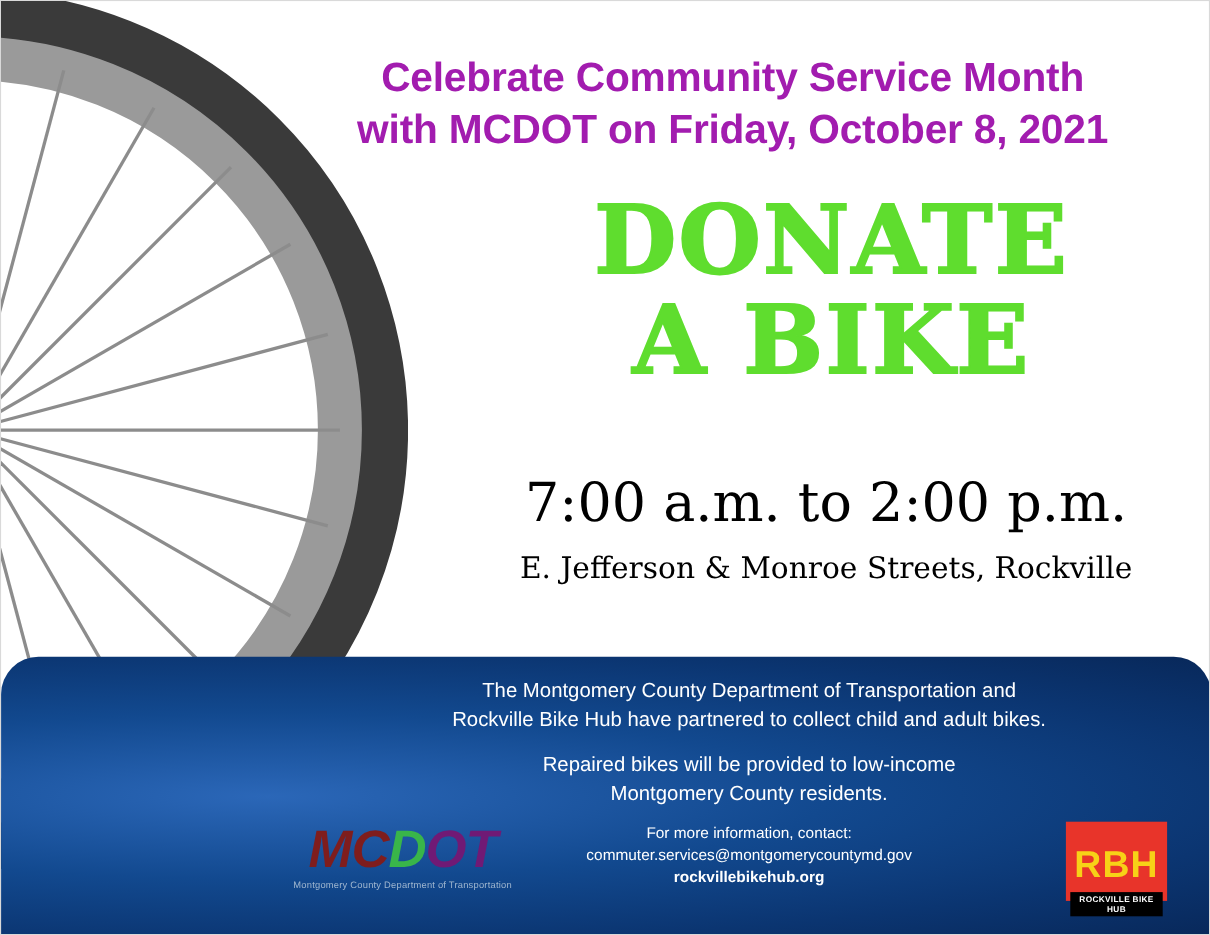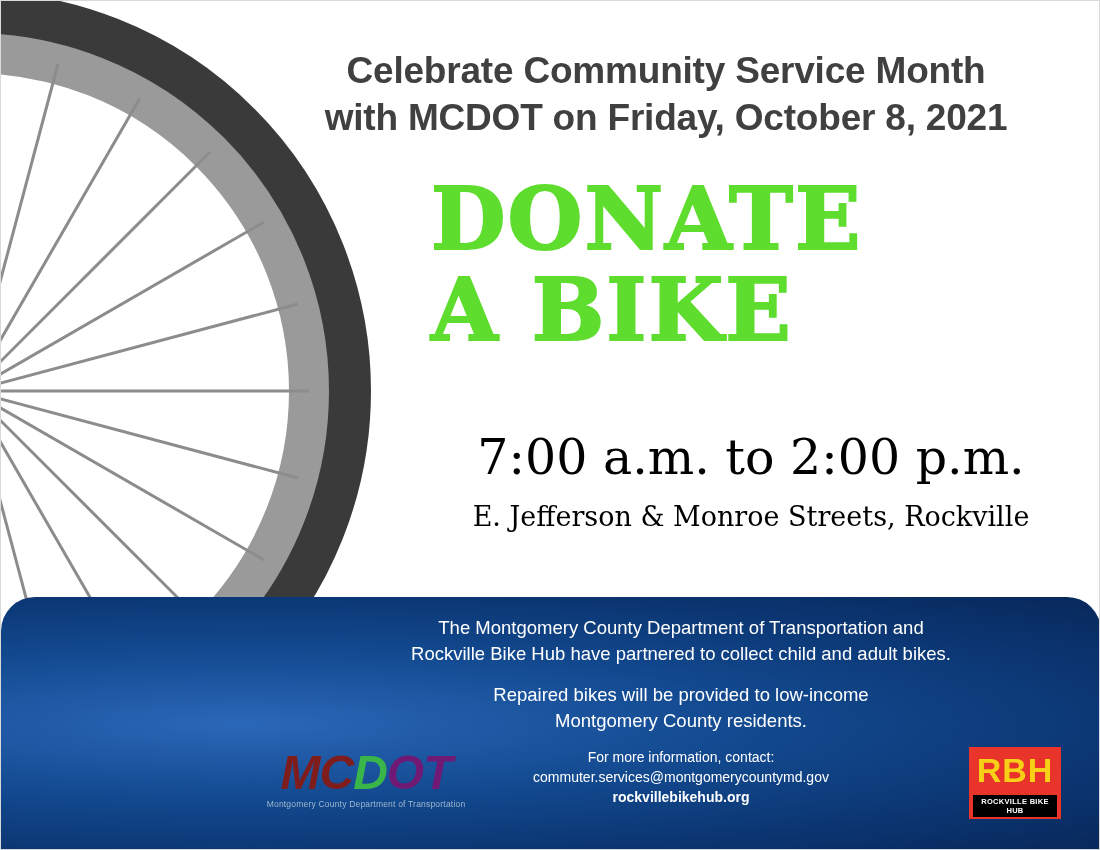--- a/index.html
+++ b/index.html
@@ -28,35 +28,35 @@
     pointer-events: none;
   }
 
   
   #headline {
     position: absolute;
     left: 250px;
     top: 46px;
     width: 830px;
     text-align: center;
-    color: #404040;
+    color: #a21caf;
     font-size: 37px;
     font-weight: bold;
     line-height: 1.28;
     letter-spacing: -0.2px;
   }
   #headline .line { display: block; white-space: nowrap; }
 
   
   #donate-block {
     position: absolute;
     left: 430px;
     top: 178px;
     width: 650px;
-    text-align: left;
+    text-align: center;
     font-family: "DejaVu Serif", serif;
     font-weight: bold;
     color: #5FDD2E;
     line-height: 0.92;
     -webkit-text-stroke: 2px #5FDD2E;
   }
   #donate-block .l1 {
     display: block;
     font-size: 86px;
     letter-spacing: 2px;
@@ -158,21 +158,21 @@
     background: #e8342a;
     text-align: center;
   }
   #rbh-logo .rbh-main {
     font-family: "Liberation Sans", sans-serif;
     font-size: 34px;
     font-weight: bold;
     color: #f7d117;
     letter-spacing: 1px;
     line-height: 1.05;
-    padding-top: 6px;
+    padding-top: 22px;
   }
   #rbh-logo .rbh-sub {
     font-family: "Liberation Sans", sans-serif;
     font-size: 7.5px;
     font-weight: bold;
     color: #ffffff;
     background: #000000;
     margin: 6px 4px 0 4px;
     padding: 2px 0 2px 0;
     letter-spacing: 0.3px;

